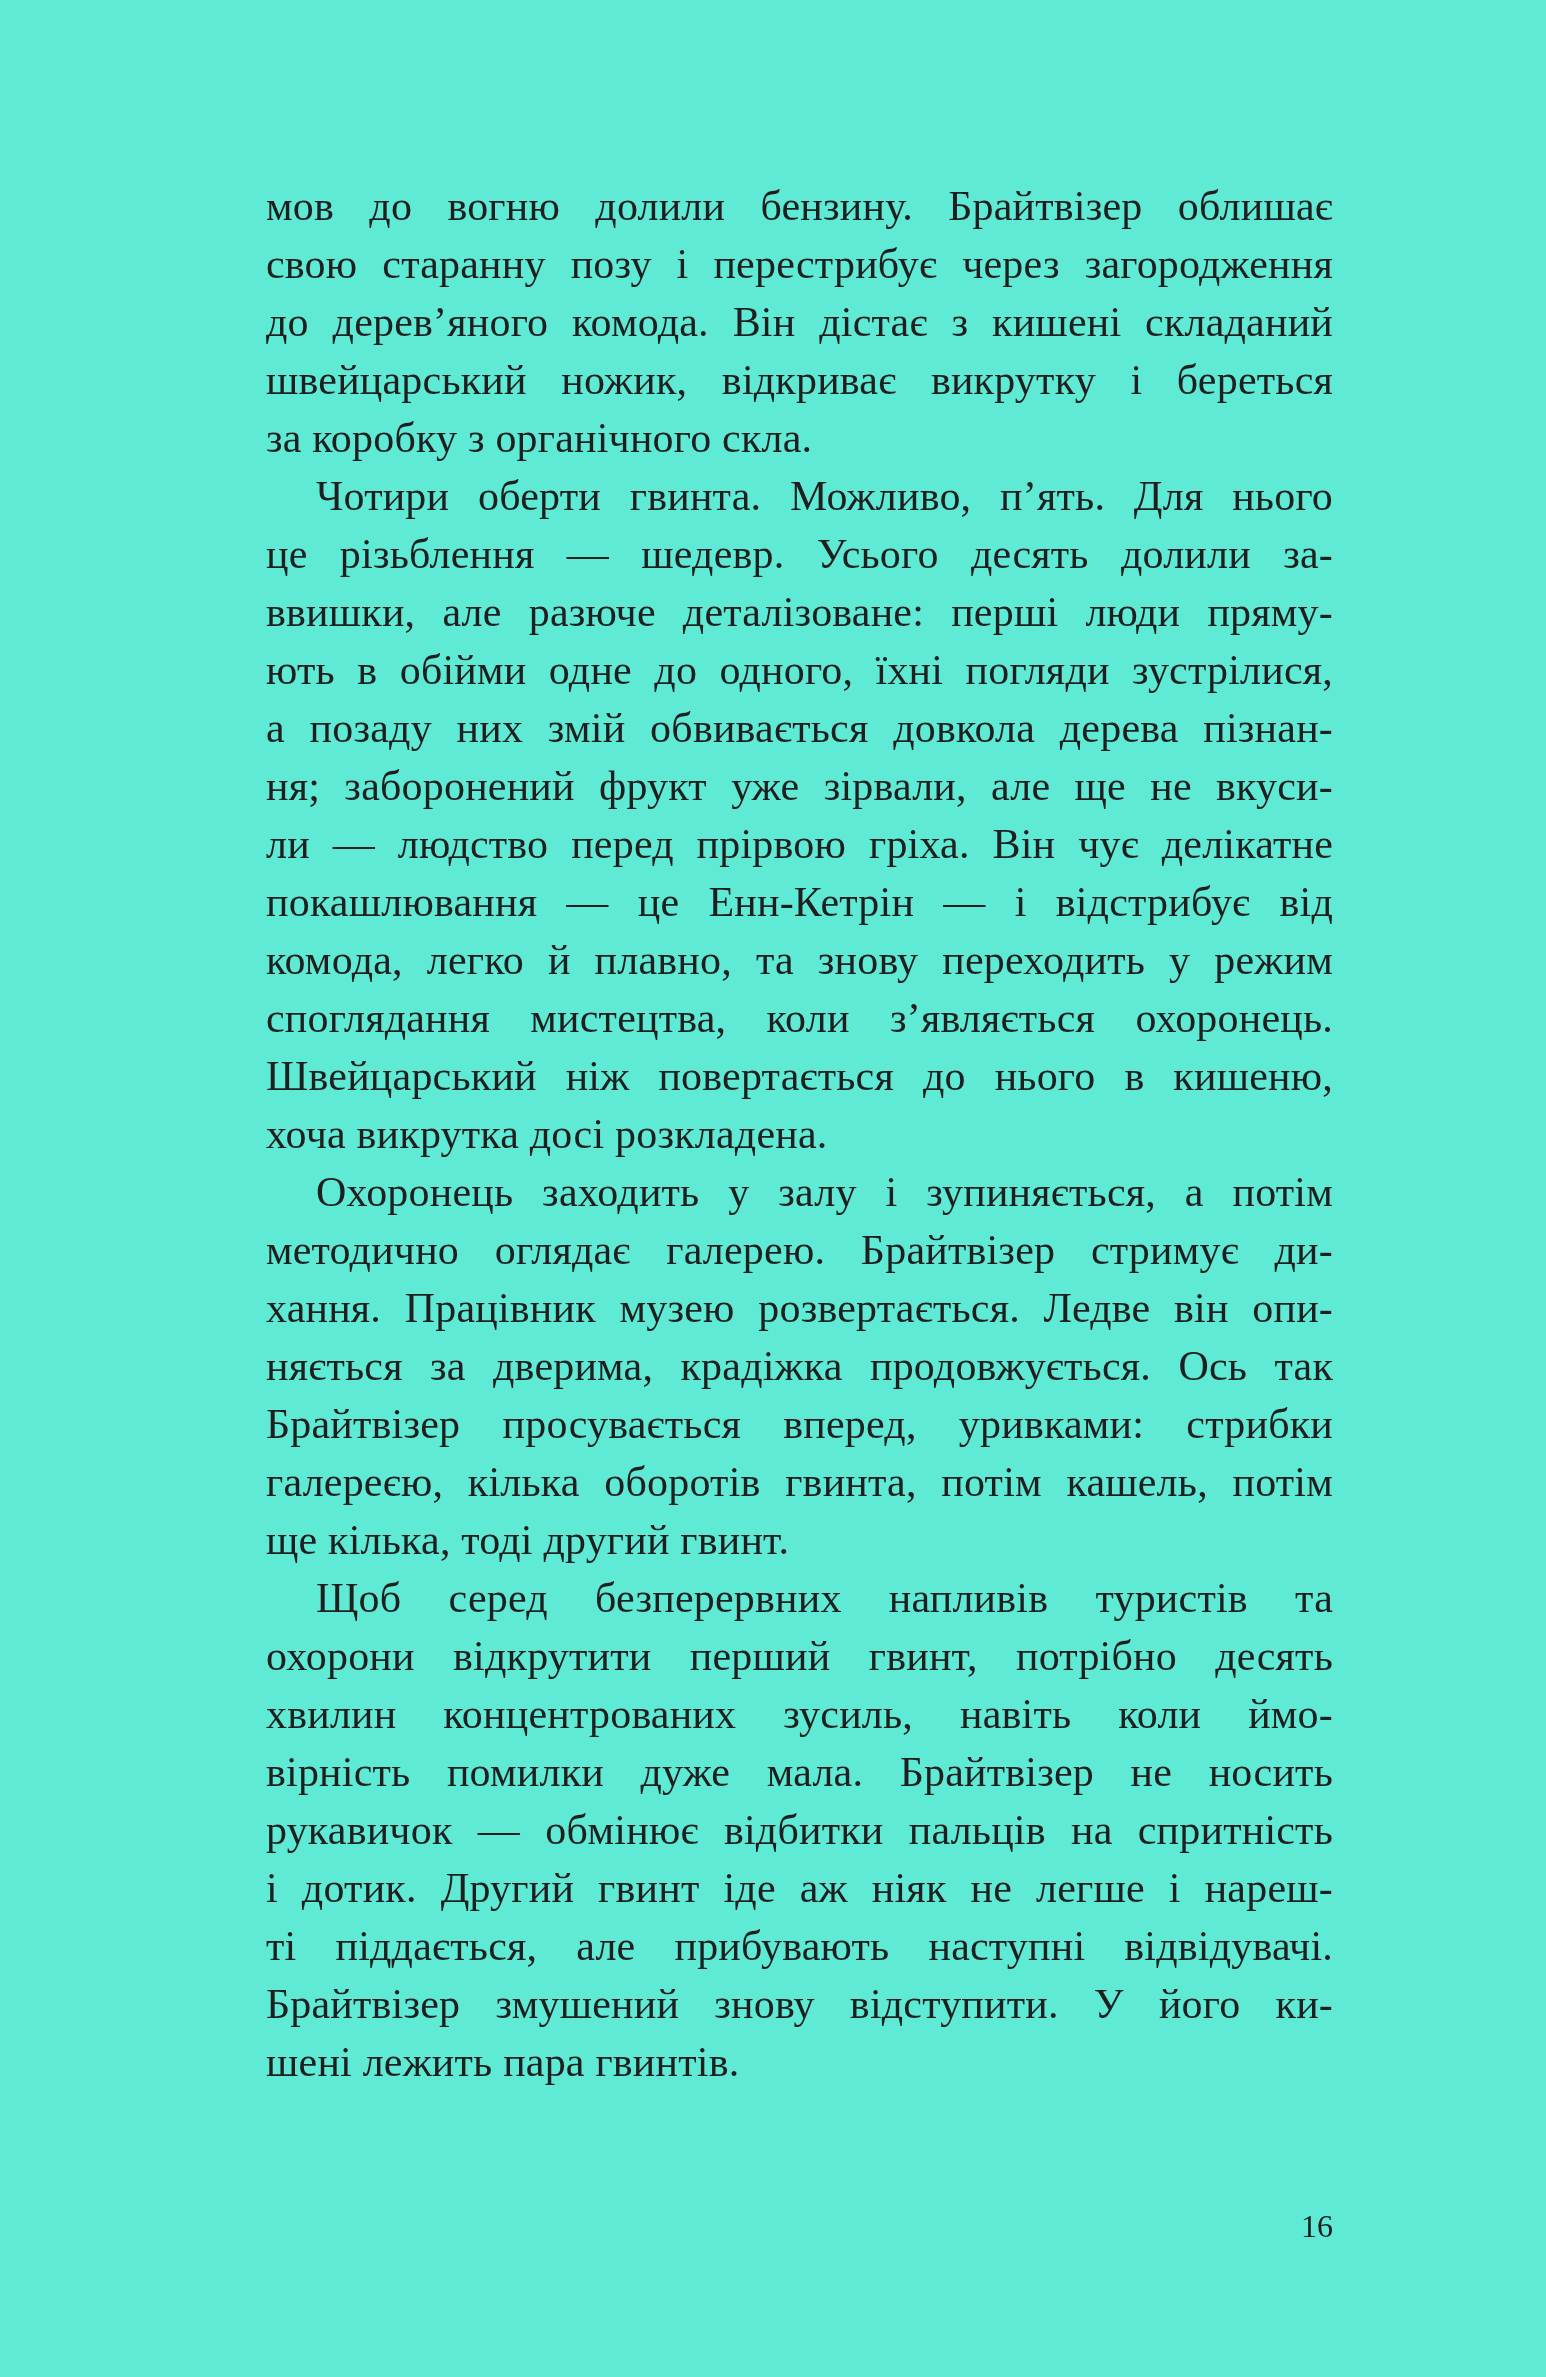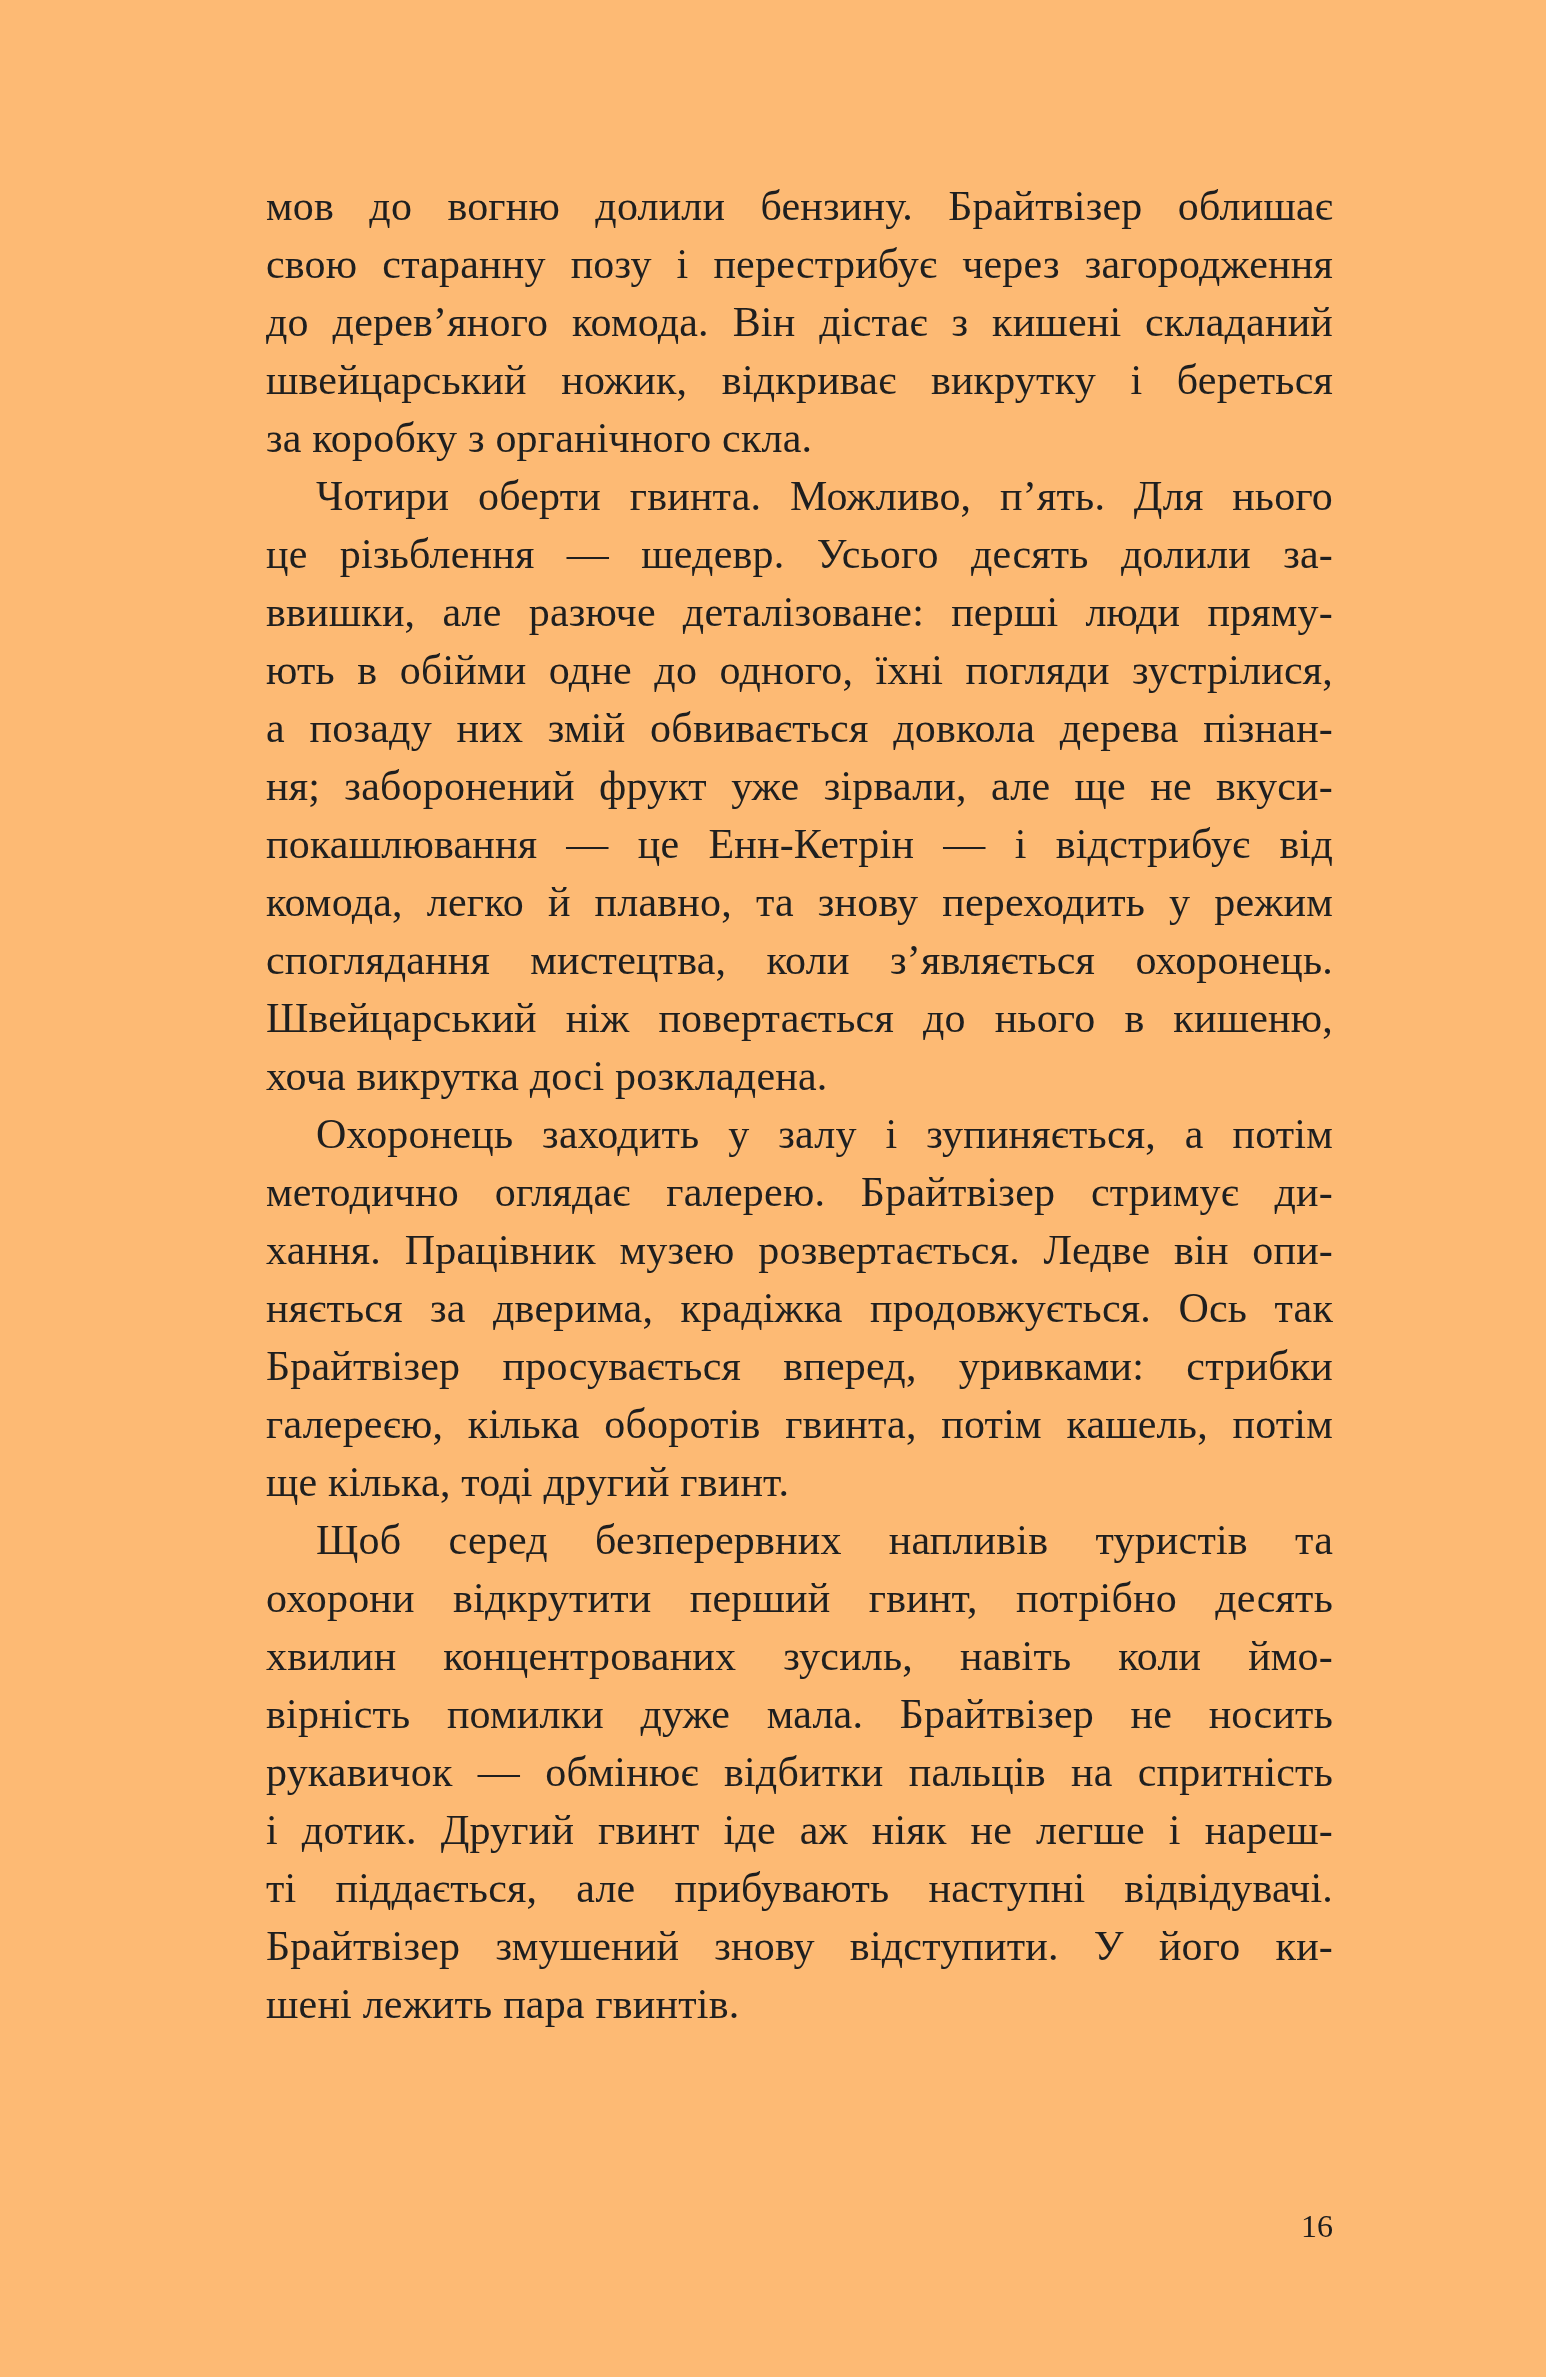--- a/index.html
+++ b/index.html
@@ -4,21 +4,21 @@
 <style>
   html, body {
     margin: 0;
     padding: 0;
     background: #ffffff;
   }
   .page {
     position: relative;
     width: 1546px;
     height: 2377px;
-    background: #fdba74;
+    background: #5eead4;
     overflow: hidden;
     font-family: "Liberation Serif", "DejaVu Serif", serif;
     color: #1f1f1f;
   }
   .text-block {
     position: absolute;
     left: 266px;
     top: 177px;
     width: 1067px;
     font-size: 42px;
@@ -63,20 +63,21 @@
       <div class="line end">за коробку з органічного скла.</div>
     </div>
 
     <div class="para">
       <div class="line first-indent">Чотири оберти гвинта. Можливо, п’ять. Для нього</div>
       <div class="line">це різьблення — шедевр. Усього десять долили за-</div>
       <div class="line">ввишки, але разюче деталізоване: перші люди пряму-</div>
       <div class="line">ють в обійми одне до одного, їхні погляди зустрілися,</div>
       <div class="line">а позаду них змій обвивається довкола дерева пізнан-</div>
       <div class="line">ня; заборонений фрукт уже зірвали, але ще не вкуси-</div>
+      <div class="line">ли — людство перед прірвою гріха. Він чує делікатне</div>
       <div class="line">покашлювання — це Енн-Кетрін — і відстрибує від</div>
       <div class="line">комода, легко й плавно, та знову переходить у режим</div>
       <div class="line">споглядання мистецтва, коли з’являється охоронець.</div>
       <div class="line">Швейцарський ніж повертається до нього в кишеню,</div>
       <div class="line end">хоча викрутка досі розкладена.</div>
     </div>
 
     <div class="para">
       <div class="line first-indent">Охоронець заходить у залу і зупиняється, а потім</div>
       <div class="line">методично оглядає галерею. Брайтвізер стримує ди-</div>

